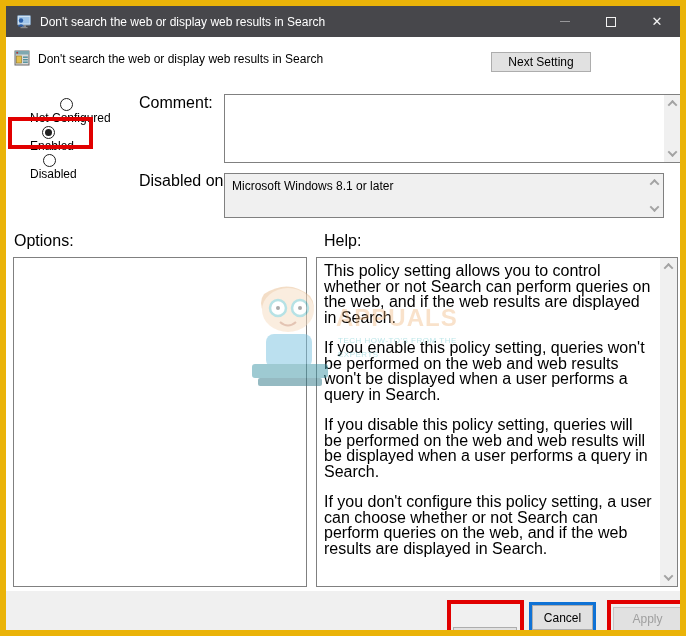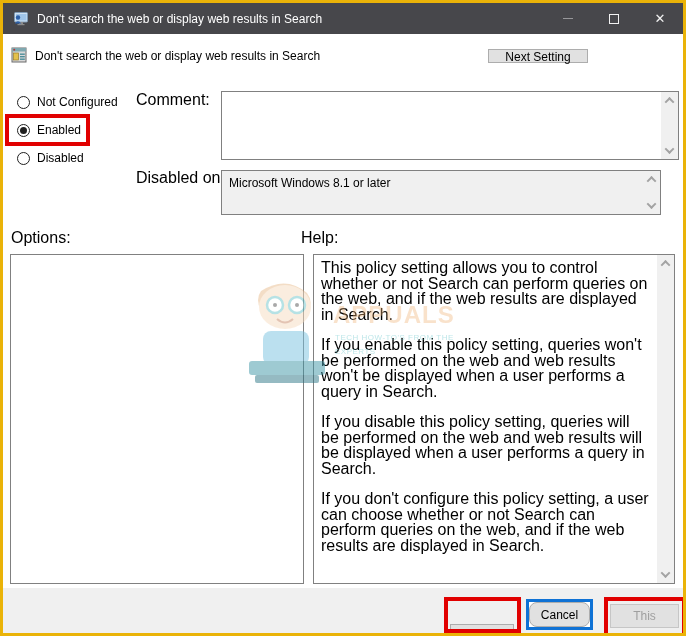--- a/index.html
+++ b/index.html
@@ -1,42 +1,42 @@
 <!DOCTYPE html>
 <html><head>
 <meta charset="utf-8">
 <style>
   * { margin:0; padding:0; box-sizing:border-box; }
   html,body { width:686px; height:636px; background:#fff; }
   body { font-family:"Liberation Sans","DejaVu Sans",sans-serif; font-size:12px; color:#000; }
 
   .window { position:relative; width:686px; height:636px; background:#fff;
-            border:3px solid #eab308; overflow:hidden; }
+            border:6px solid #eab308; overflow:hidden; }
 
   
   .titlebar { position:absolute; left:0; top:0; width:100%; height:31px; background:#47474b;
               display:flex; align-items:center; }
   .titlebar .app-icon { width:16px; height:16px; margin:0 8px 0 10px; flex:0 0 auto; }
   .titlebar .title { color:#ffffff; font-size:12px; white-space:nowrap; }
   .caption-btns { position:absolute; right:0; top:0; height:31px; display:flex; }
   .cap-btn { width:46px; height:31px; display:flex; align-items:center; justify-content:center; }
   .min-glyph { width:10px; height:1px; background:#97979a; }
   .max-glyph { width:10px; height:10px; border:1px solid #f2f2f2; }
   .close-glyph { color:#f2f2f2; font-size:13px; line-height:1; }
 
   
   .hdr-icon { position:absolute; left:8px; top:44px; width:16px; height:16px; }
   .hdr-title { position:absolute; left:32px; top:46px; font-size:12px; }
   .btn { background:#e1e1e1; border:1px solid #adadad; font-family:inherit; font-size:12px;
          color:#000; text-align:center; }
   .prev-btn { position:absolute; left:375px; top:46px; width:100px; height:25px; }
-  .next-btn { position:absolute; left:485px; top:46px; width:100px; height:14px; }
-
-  
-  .radio-row { position:absolute; left:14px; display:flex; align-items:center; cursor:default; }
+  .next-btn { position:absolute; left:485px; top:46px; width:100px; height:20px; }
+
+  
+  .radio-row { position:absolute; left:24px; display:flex; align-items:center; cursor:default;flex-direction:column; }
   .radio-row .circ { width:13px; height:13px; border:1px solid #1f1f1f; border-radius:50%;
                      background:#fff; margin-right:7px; position:relative; flex:0 0 auto; }
   .radio-row .circ.sel::after { content:""; position:absolute; left:2px; top:2px; width:7px; height:7px;
                      border-radius:50%; background:#1f1f1f; }
   .r1 { top:92px; } .r2 { top:120px; } .r3 { top:148px; }
 
   .ann-red { position:absolute; border:4px solid #e10000; background:transparent; pointer-events:none; }
   .ann-enabled { left:2px; top:111px; width:85px; height:32px; }
 
   
@@ -57,42 +57,42 @@
           justify-content:center; }
   .sbtn.top { top:0; } .sbtn.bot { bottom:0; }
   .chev { width:7px; height:7px; border-left:2px solid #a3a3a3; border-top:2px solid #a3a3a3; }
   .chev.up { transform:rotate(45deg) translate(1px,1px); }
   .chev.down { transform:rotate(225deg) translate(1px,1px); }
 
   
   .options-lbl { left:8px; top:226px; }
   .options-box { position:absolute; left:7px; top:251px; width:294px; height:330px;
                  border:1px solid #808080; background:#fff; }
-  .help-lbl { left:298px; top:226px; }
+  .help-lbl { left:318px; top:226px; }
   .help-box { position:absolute; left:310px; top:251px; width:362px; height:330px;
               border:1px solid #808080; background:#fff; }
   .help-text { position:absolute; left:0; top:0; right:17px; bottom:0; padding:5px 6px 5px 7px;
                overflow:hidden; font-size:16px; line-height:15.5px; }
   .help-text p { margin:0 0 15px 0; }
 
   
   .watermark { position:absolute; left:238px; top:270px; width:210px; height:125px; opacity:.5;
                pointer-events:none; z-index:5; }
   .wm-brand { position:absolute; left:92px; top:28px; font-size:24px; font-weight:bold;
               letter-spacing:1px; color:rgba(238,178,118,.75); }
   .wm-tagline { position:absolute; left:94px; top:58px; width:120px; font-size:8px;
               letter-spacing:.5px; color:rgba(110,200,205,.9); line-height:14px; }
   .wm-mascot { position:absolute; left:0; top:0; }
 
   
   .footer { position:absolute; left:0; top:585px; width:100%; height:49px; background:#f0f0f0; }
   .ok-btn    { position:absolute; left:447px; top:601px; width:64px; height:24px;margin-top:20px; }
   .cancel-wrap { position:absolute; left:523px; top:596px; width:67px; height:31px;
                  border:3px solid #0f72d5; background:#fff; }
-  .cancel-btn { width:100%; height:100%;border-radius:8px; }
+  .cancel-btn { width:100%; height:100%; }
   .apply-btn { position:absolute; left:607px; top:601px; width:69px; height:24px;
                color:#9f9f9f; border-color:#c6c6c6; }
   .ann-ok    { left:441px; top:594px; width:77px; height:36px; }
   .ann-apply { left:601px; top:594px; width:82px; height:40px; }
 </style>
 </head>
 <body>
 
 <div class="window">
 
@@ -207,17 +207,17 @@
     </svg>
     <span class="wm-brand">APPUALS</span>
     <span class="wm-tagline">TECH HOW-TO'S FROM THE EXPERTS</span>
   </div>
 
   <div class="footer"></div>
   <button class="btn ok-btn">OK</button>
   <div class="cancel-wrap">
     <button class="btn cancel-btn">Cancel</button>
   </div>
-  <button class="btn apply-btn" disabled="">This</button>
+  <button class="btn apply-btn" disabled="">Apply</button>
   <div class="ann-red ann-ok"></div>
   <div class="ann-red ann-apply"></div>
 
 </div>
 
 </body></html>

